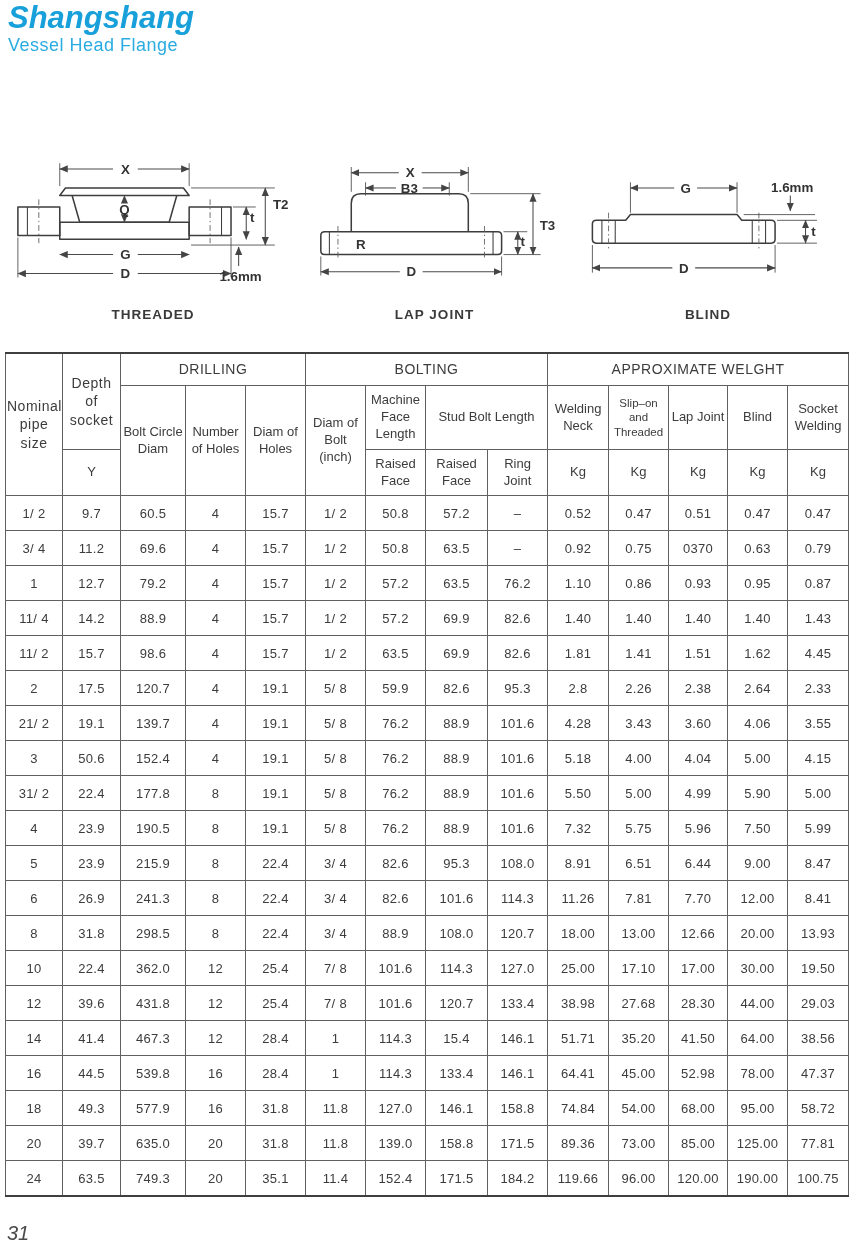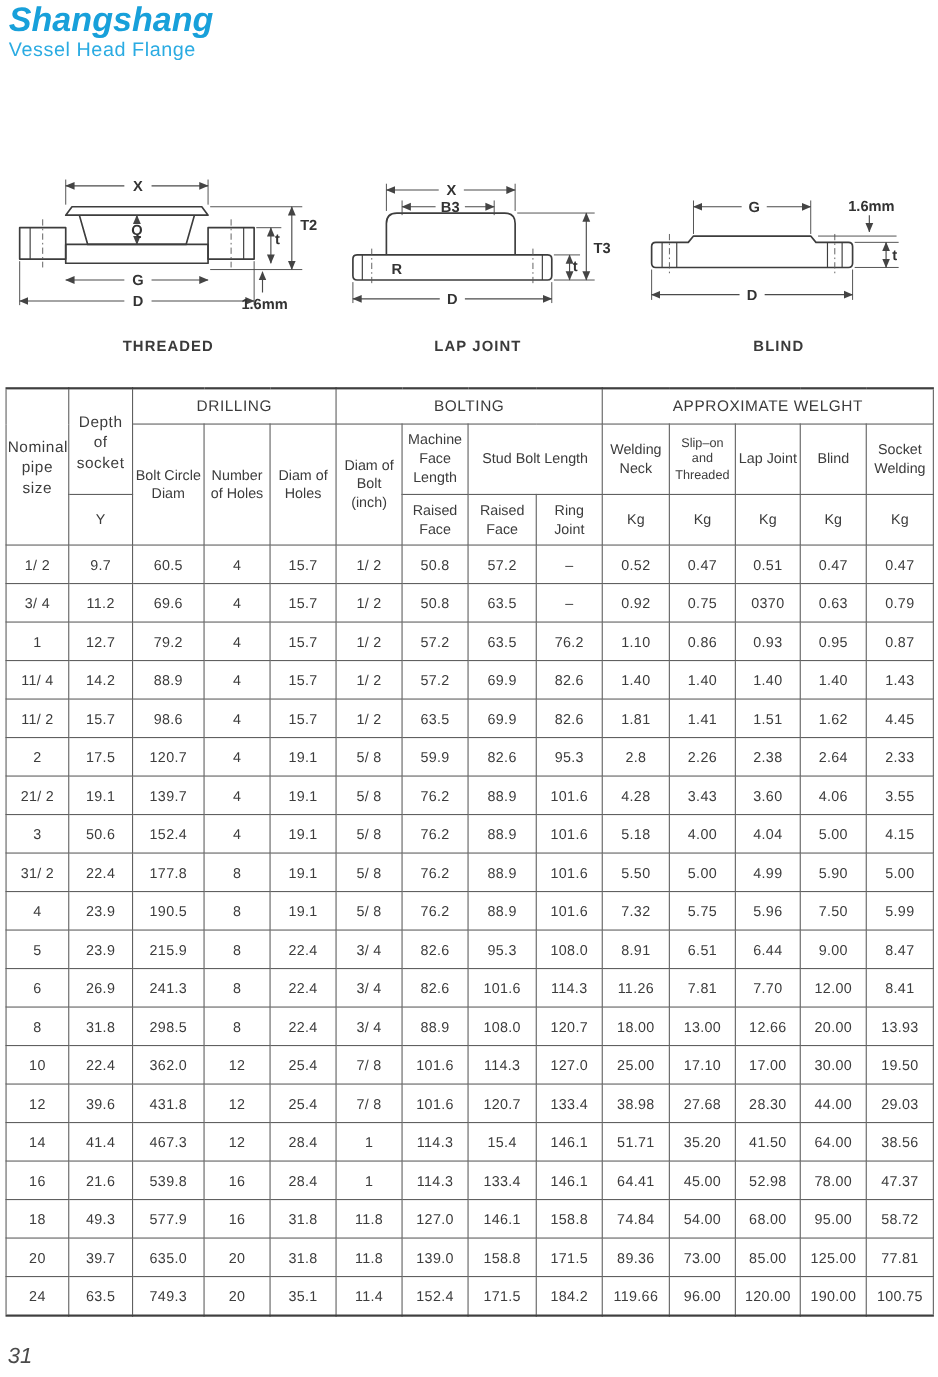--- a/index.html
+++ b/index.html
@@ -512,21 +512,21 @@
         <td>15.4</td>
         <td>146.1</td>
         <td>51.71</td>
         <td>35.20</td>
         <td>41.50</td>
         <td>64.00</td>
         <td>38.56</td>
       </tr>
       <tr>
         <td>16</td>
-        <td>21.6</td>
+        <td>44.5</td>
         <td>539.8</td>
         <td>16</td>
         <td>28.4</td>
         <td>1</td>
         <td>114.3</td>
         <td>133.4</td>
         <td>146.1</td>
         <td>64.41</td>
         <td>45.00</td>
         <td>52.98</td>

